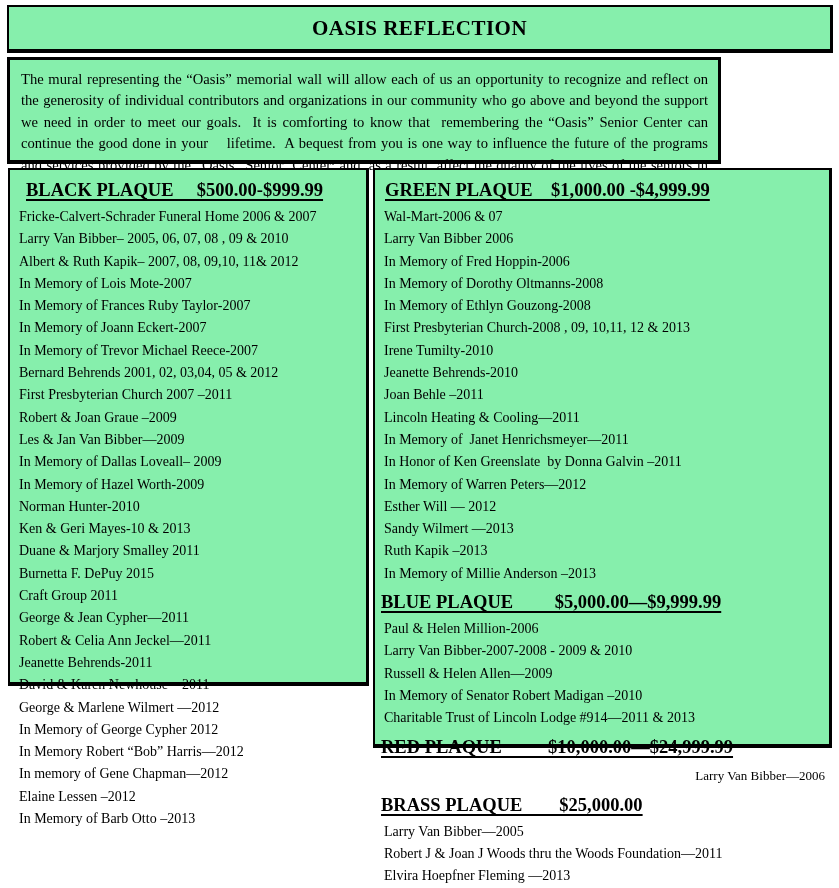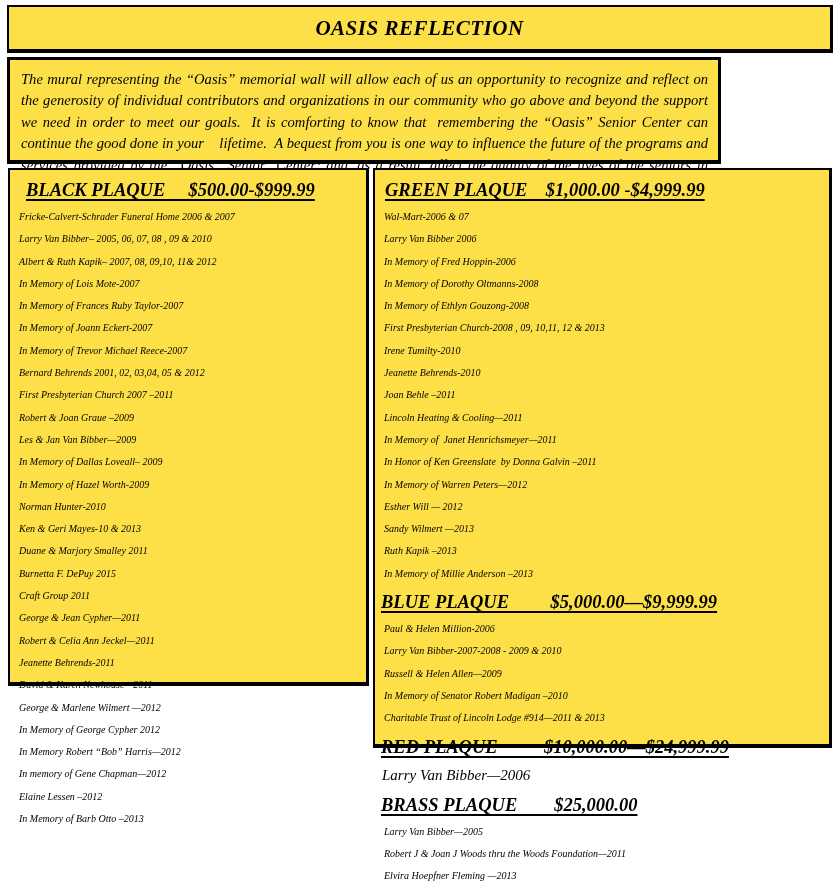--- a/index.html
+++ b/index.html
@@ -6,25 +6,24 @@
   html, body {
     width: 839px; height: 888px;
     background: #ffffff;
     font-family: "Liberation Serif", serif;
     color: #000000;
     position: relative;
     overflow: hidden;
   }
   .box {
     position: absolute;
-    background: #fde047;
+    background: #86efac;
     border: 2px solid #000000;
     border-bottom-width: 4px;
     border-right-width: 3px;
-    font-style: italic;
   }
   #title-box {
     left: 7px; top: 5px; width: 826px; height: 48px;
     display: flex; align-items: center; justify-content: center;
   }
   #title-box h1 {
     font-size: 21px; font-weight: bold; letter-spacing: 0.5px;
     white-space: pre;
   }
   #intro-box {
@@ -45,25 +44,25 @@
     text-decoration-thickness: 2px;
     text-underline-offset: 3px;
     line-height: 26px;
     margin-bottom: 3px;
     white-space: pre;
   }
   #left-box .heading { padding-left: 12px; margin-top: 2px; }
   #right-box .heading { padding-left: 6px; margin-top: 2px; }
   #right-box .sec-h-1, #right-box .sec-h-2, #right-box .sec-h-3 { padding-left: 2px; margin-top: 4px; }
   .item {
-    font-size: 10px; line-height: 22.3px;
+    font-size: 14px; line-height: 22.3px;
     padding-left: 5px;
     white-space: pre-wrap;
   }
-  .item-large { font-size: 15px; line-height: 25px; padding-left: 3px; }
+  .item-large { font-size: 13px; line-height: 25px; padding-left: 3px; text-align: right; }
 </style>
 </head>
 <body>
 
 <div class="box" id="title-box">
   <h1>OASIS REFLECTION</h1>
 </div>
 
 <div class="box" id="intro-box">
   <p>The mural representing the “Oasis” memorial wall will allow each of us an opportunity to recognize and reflect on the generosity of individual contributors and organizations in our community who go above and beyond the support we need in order to meet our goals.  It is comforting to know that  remembering the “Oasis” Senior Center can continue the good done in your    lifetime.  A bequest from you is one way to influence the future of the programs and services provided by the “Oasis” Senior  Center; and, as a result, affect the quality of the lives of the seniors in Logan County.</p>

